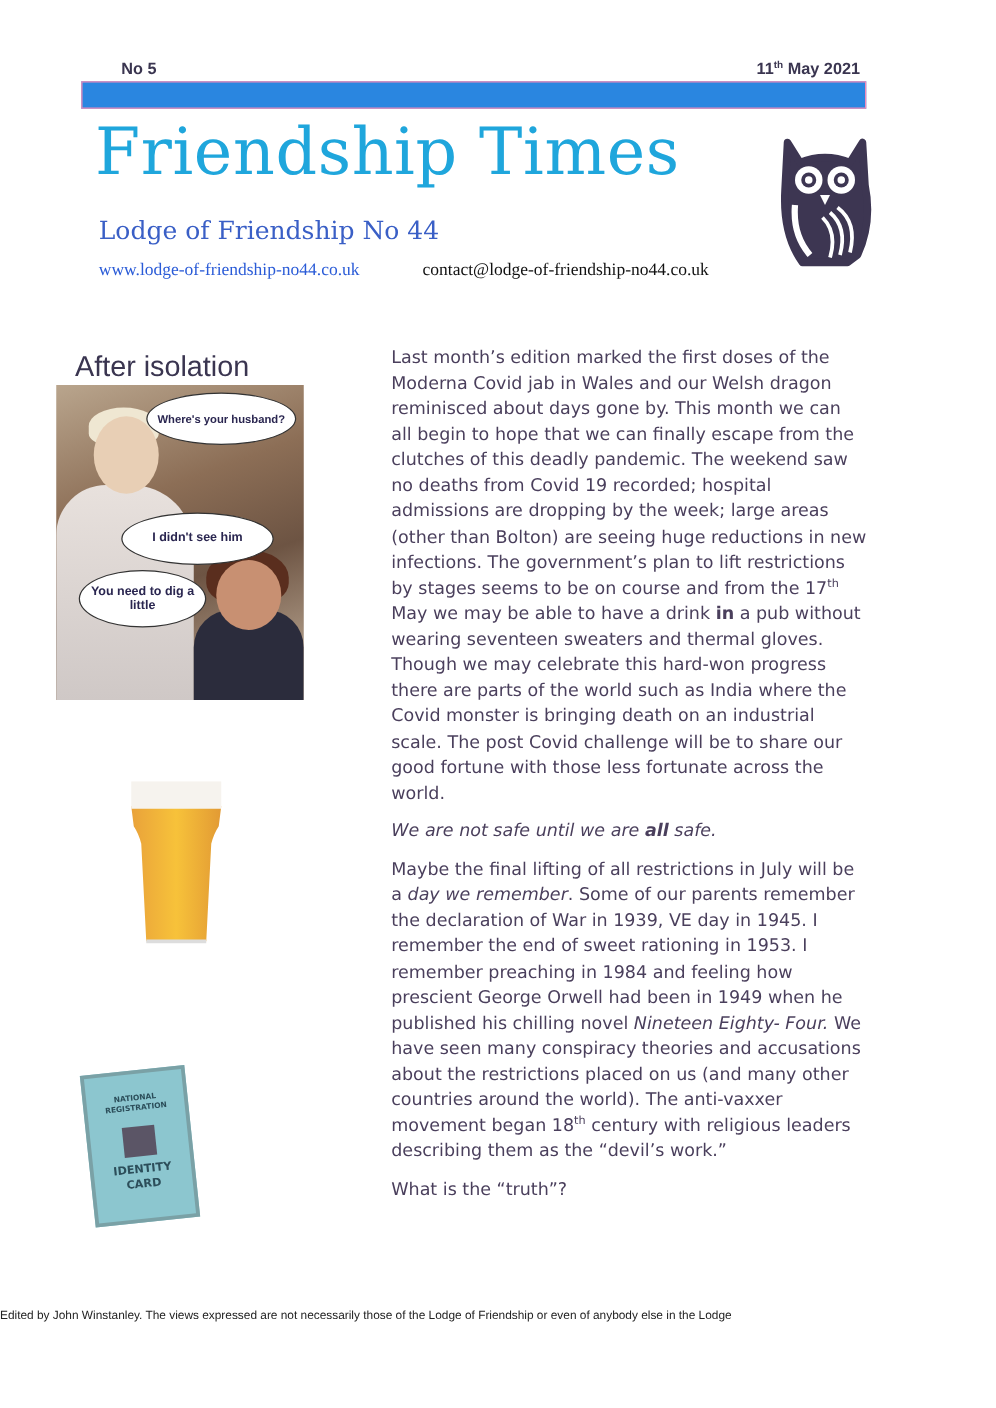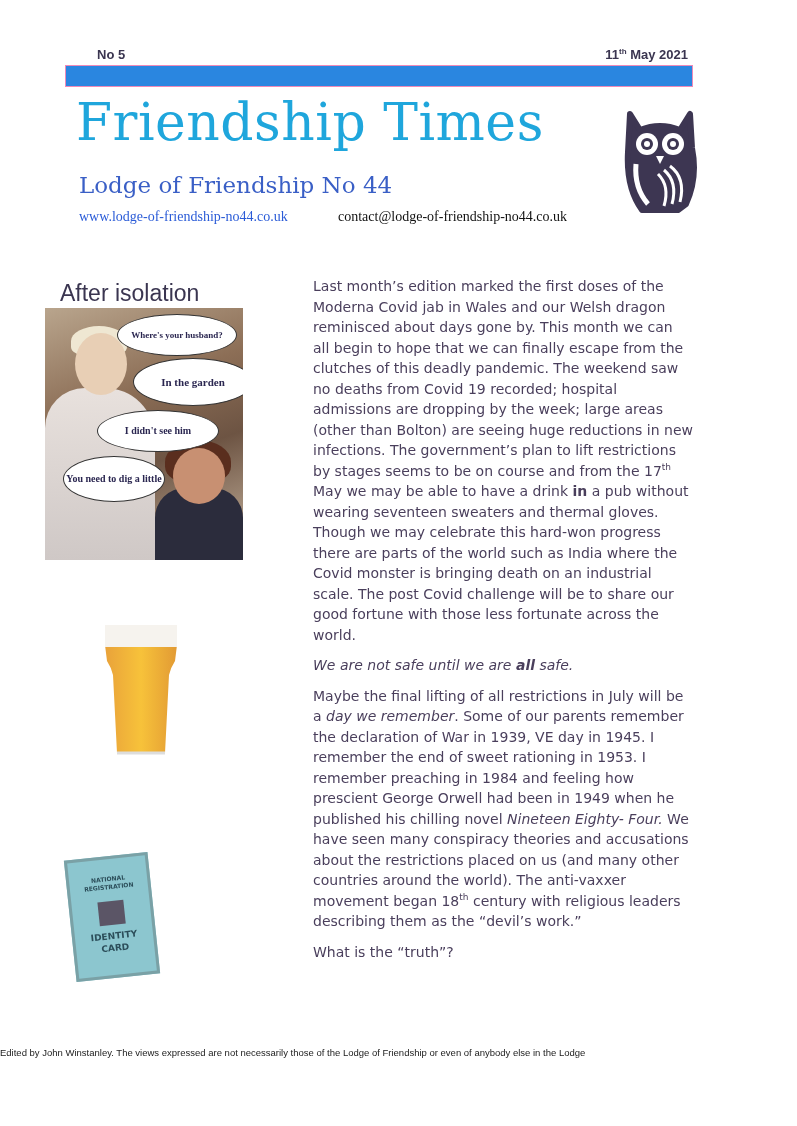--- a/index.html
+++ b/index.html
@@ -3,34 +3,34 @@
 <meta charset="utf-8">
 <style>
   html, body { margin:0; padding:0; }
   body { width:797px; height:1126px; background:#ffffff; position:relative; overflow:hidden; font-family:"DejaVu Sans", sans-serif; color:#4a3f5c; }
   .abs { position:absolute; }
   .issue-no { left:97px; top:47px; font-family:"Liberation Sans", sans-serif; font-weight:bold; font-size:13px; color:#3a3550; }
   .issue-date { right:109px; top:47px; font-family:"Liberation Sans", sans-serif; font-weight:bold; font-size:13px; color:#3a3550; }
   .issue-date sup { font-size:8px; }
   .banner { left:65px; top:65px; width:628px; height:22px; background:#2a86e0; border:1px solid #f08ab8; box-sizing:border-box; }
   .title { left:76px; top:96px; font-family:"DejaVu Serif", serif; font-size:52px; color:#1fa6dc; letter-spacing:0.5px; line-height:1; }
-  .subtitle { left:79px; top:172px; font-family:"DejaVu Serif", serif; font-size:23px; color:#3a5fc6; }
+  .subtitle { left:79px; top:172px; font-family:"DejaVu Serif", serif; font-size:20px; color:#3a5fc6; }
   .website { left:79px; top:209px; font-family:"Liberation Serif", serif; font-size:14px; color:#2a5bd7; cursor:pointer; }
   .email { left:338px; top:209px; font-family:"Liberation Serif", serif; font-size:14px; color:#111; }
   .owl { left:620px; top:108px; width:80px; height:108px; }
 
   .side-title { left:60px; top:280px; font-family:"Liberation Sans", sans-serif; font-size:23px; color:#3a3550; }
   .photo { left:45px; top:308px; width:198px; height:252px; background:linear-gradient(160deg,#b9a58d 0%,#8c6e56 35%,#6d5443 60%,#c9b7a2 100%); overflow:hidden; }
   .photo .person1 { position:absolute; left:0; top:80px; width:110px; height:172px; background:linear-gradient(180deg,#e8e1dd,#cfc8c6); border-radius:40px 50px 0 0; }
   .photo .head1 { position:absolute; left:30px; top:25px; width:52px; height:62px; background:#e8cfb5; border-radius:50%; }
   .photo .hair1 { position:absolute; left:26px; top:18px; width:56px; height:30px; background:#efe7d2; border-radius:50% 50% 30% 30%; }
   .photo .person2 { position:absolute; left:110px; top:180px; width:88px; height:72px; background:#2b2c3c; border-radius:30px 30px 0 0; }
   .photo .head2 { position:absolute; left:128px; top:140px; width:52px; height:56px; background:#c89072; border-radius:50%; }
   .photo .hair2 { position:absolute; left:120px; top:132px; width:66px; height:44px; background:#5a2e1e; border-radius:50% 50% 40% 40%; }
-  .bubble { position:absolute; background:#fff; border:1.5px solid #333; border-radius:50%; display:flex; align-items:center; justify-content:center; text-align:center; font-family:Liberation Serif, serif; font-weight:bold; color:#2a2650; line-height:1.15; }
+  .bubble { position:absolute; background:#fff; border:1.5px solid #333; border-radius:50%; display:flex; align-items:center; justify-content:center; text-align:center; font-family:Liberation Sans, sans-serif; font-weight:bold; color:#2a2650; line-height:1.15; }
   .b1 { left:72px; top:6px; width:118px; height:40px; font-size:9px; }
   .b2 { left:88px; top:50px; width:118px; height:46px; font-size:11px; }
   .b3 { left:52px; top:102px; width:120px; height:40px; font-size:10px; }
   .b4 { left:18px; top:148px; width:100px; height:44px; font-size:10px; }
 
   .beer { left:103px; top:625px; width:76px; height:132px; }
   .ration { left:62px; top:830px; width:172px; height:150px; }
   .ration .rbook { position:absolute; left:62px; top:3px; width:102px; height:128px; background:#f6d9c0; border:1px solid #e7c4a8; }
   .ration .rbook .rt { position:absolute; left:4px; top:10px; width:94px; text-align:center; font-family:"DejaVu Sans", sans-serif; font-weight:bold; font-size:13px; color:#b5584c; letter-spacing:-0.5px; }
   .ration .rbook .rs { position:absolute; left:4px; top:0px; width:94px; text-align:center; font-size:5px; color:#b5584c; }
@@ -75,21 +75,20 @@
 
 <div class="abs side-title">After isolation</div>
 <div class="abs photo">
   <div class="person1"></div>
   <div class="hair1"></div>
   <div class="head1"></div>
   <div class="person2"></div>
   <div class="hair2"></div>
   <div class="head2"></div>
   <div class="bubble b1">Where's your husband?</div>
-  <div class="bubble b2">In the garden</div>
   <div class="bubble b3">I didn't see him</div>
   <div class="bubble b4">You need to dig a little</div>
 </div>
 
 <svg class="abs beer" viewBox="0 0 76 132">
   <defs>
     <linearGradient id="beerg" x1="0" y1="0" x2="1" y2="0">
       <stop offset="0" stop-color="#e9a23a"></stop>
       <stop offset="0.5" stop-color="#f7c23a"></stop>
       <stop offset="1" stop-color="#e29a34"></stop>

